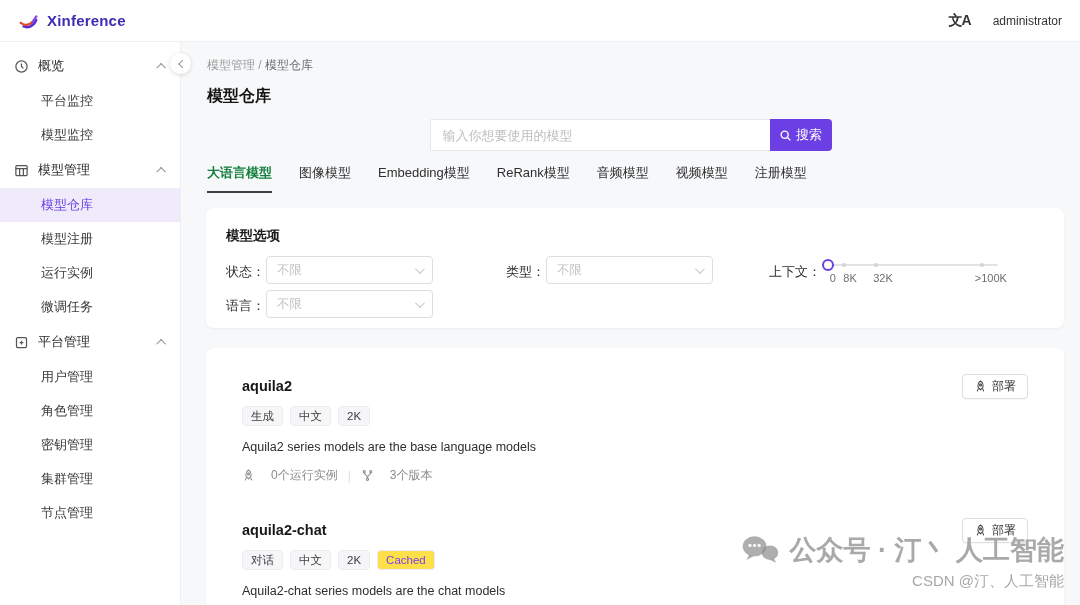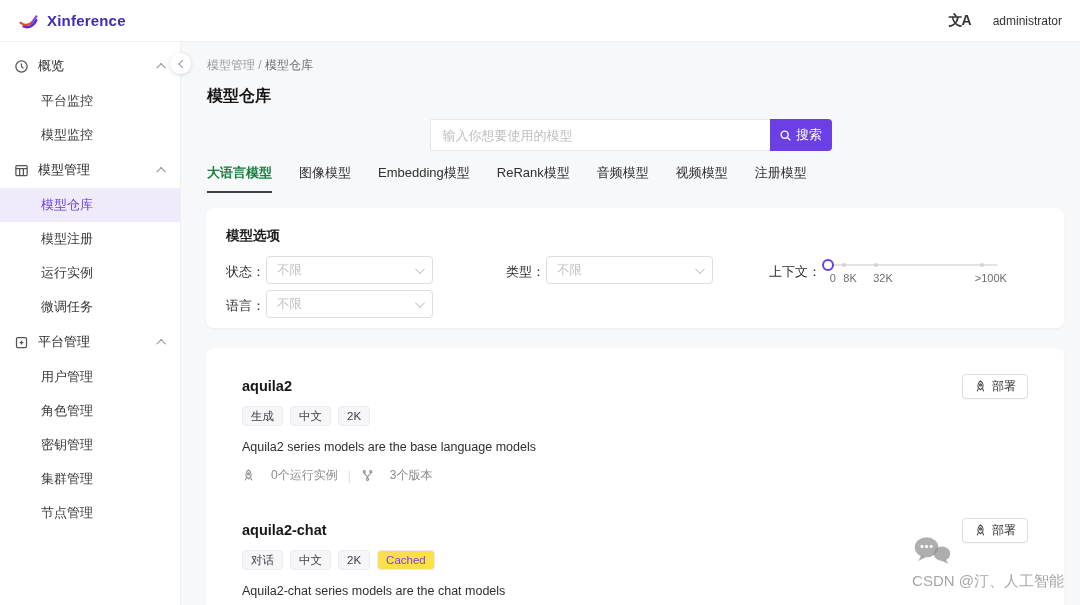--- a/index.html
+++ b/index.html
@@ -316,15 +316,16 @@
       <svg viewBox="0 0 44 36" width="40" height="34" fill="currentColor">
         <ellipse cx="16" cy="14" rx="13" ry="11"></ellipse>
         <path d="M10 23l-3 6 8-4z"></path>
         <ellipse cx="33" cy="21" rx="9" ry="8"></ellipse>
         <path d="M37 27l3 5-7-3z"></path>
         <circle cx="11" cy="13" r="1.8" fill="#f7f8fa"></circle>
           <circle cx="16" cy="13" r="1.8" fill="#f7f8fa"></circle>
           <circle cx="21" cy="13" r="1.8" fill="#f7f8fa"></circle>
       </svg>
     </span>
+    <span>公众号 · 汀丶 人工智能</span>
   </div>
   <div class="wm-line2">CSDN @汀、人工智能</div>
 </div>
 
 </body></html>

